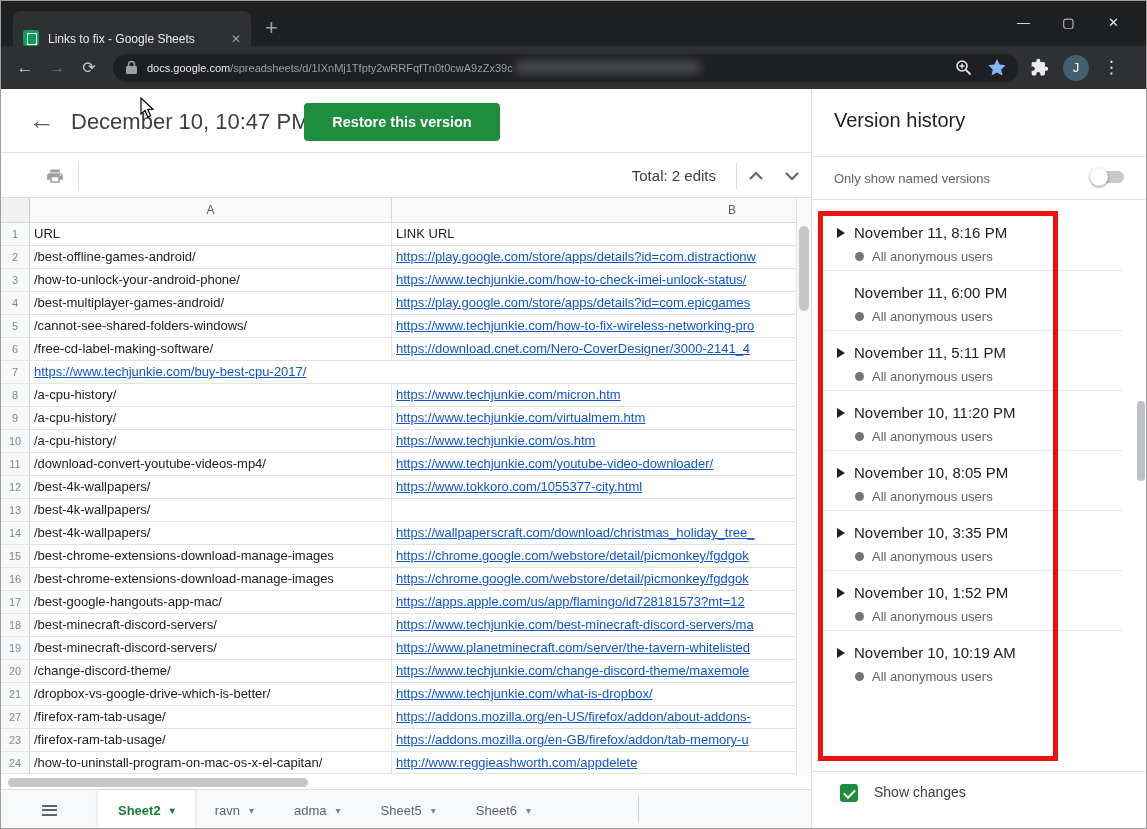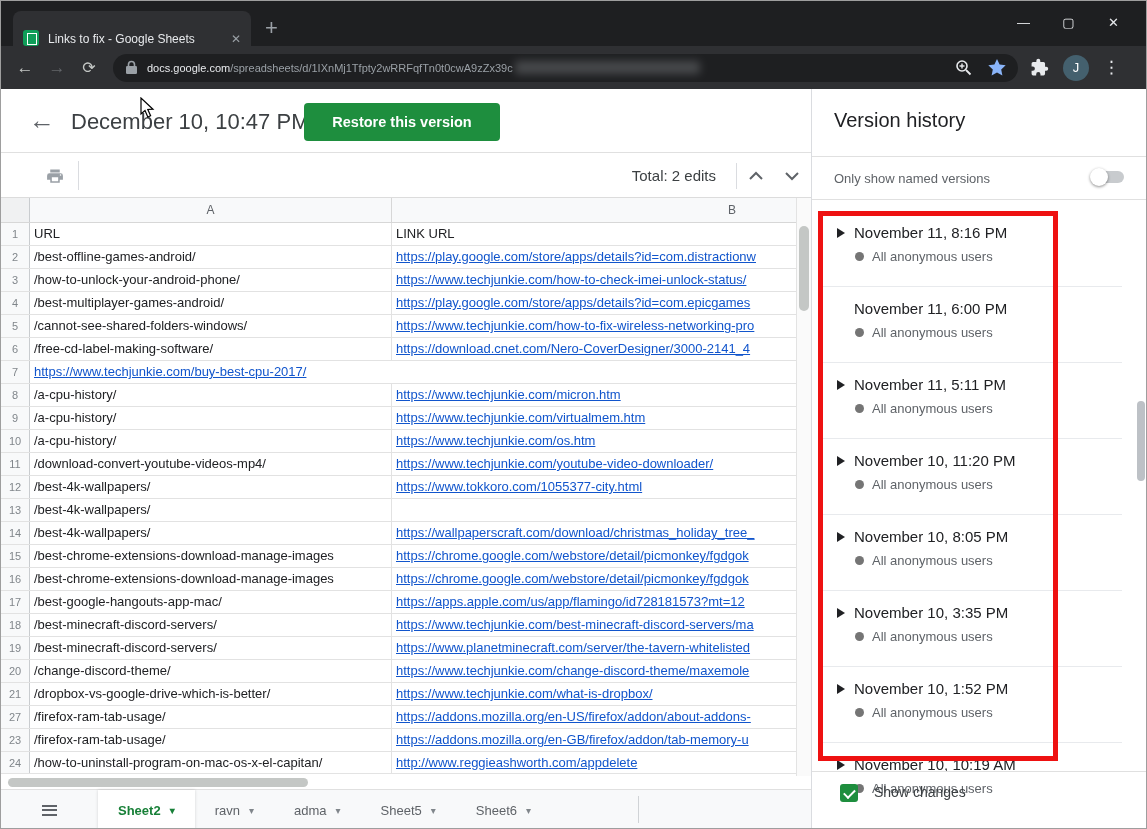--- a/index.html
+++ b/index.html
@@ -106,21 +106,21 @@
            border-left:1px solid #dadce0; }
   .panel-title { position:absolute; left:22px; top:20px; font-size:20px; color:#202124; }
   .p-div { position:absolute; left:0; width:100%; height:1px; background:#e0e0e0; }
   .filter-label { position:absolute; left:22px; top:82px; font-size:13px; color:#5f6368; }
   .toggle { position:absolute; right:22px; top:78px; width:36px; height:20px; }
   .toggle .track { position:absolute; left:4px; top:4px; width:30px; height:12px; background:#9aa0a6;
                    opacity:.55; border-radius:6px; }
   .toggle .knob { position:absolute; left:0; top:1px; width:18px; height:18px; background:#fff;
                   border-radius:50%; box-shadow:0 1px 3px rgba(0,0,0,.45); }
   .vh-list { position:absolute; left:6px; top:122px; width:304px; }
-  .vh-entry { height:76px; border-bottom:1px solid #e8eaed; padding:13px 0 0 19px; }
+  .vh-entry { height:60px; border-bottom:1px solid #e8eaed; padding:13px 0 0 19px; }
   div.vh-entry:last-of-type { border-bottom:none; }
   .vh-line1 { display:flex; align-items:center; }
   .tri { width:0; height:0; border-top:5px solid transparent; border-bottom:5px solid transparent;
          border-left:8px solid #202124; margin-right:9px; flex:none; }
   .vh-date { font-size:15px; color:#202124; }
   .vh-line2 { display:flex; align-items:center; margin-top:8px; padding-left:18px; }
   .dot { width:9px; height:9px; border-radius:50%; background:#757575; margin-right:8px; flex:none; }
   .vh-author { font-size:13px; color:#5f6368; }
   .red-box { position:absolute; left:6px; top:122px; width:240px; height:550px;
              border:5px solid #ee1111; pointer-events:none; }

